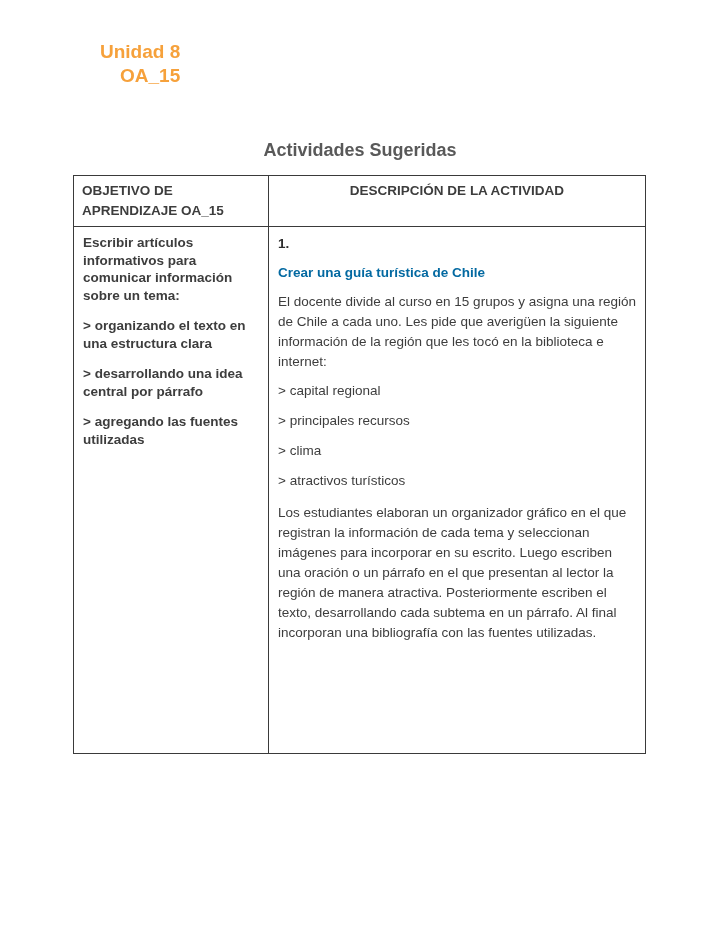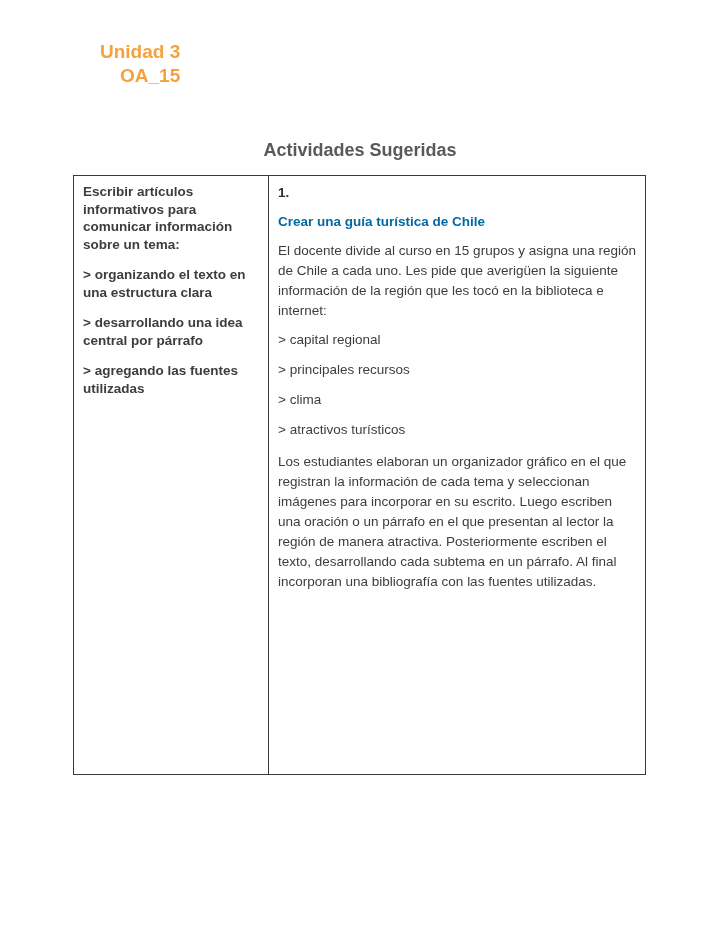--- a/index.html
+++ b/index.html
@@ -58,21 +58,21 @@
     font-size: 13.5px;
   }
   th.desc-head {
     text-align: center;
     padding: 5px 8px;
     font-weight: bold;
     color: #2b2b2b;
     line-height: 20px;
     font-size: 13.5px;
   }
-  tr.body-row { height: 599px; }
+  tr.body-row { height: 527px; }
   td.obj-cell {
     padding: 7px 9px;
     font-weight: bold;
     color: #2e2e2e;
     font-size: 13px;
     line-height: 17.5px;
   }
   td.desc-cell {
     padding: 7px 9px;
     color: #464646;
@@ -87,33 +87,37 @@
   .act-bullet { margin-bottom: 10px; margin-top: 7px; }
   .act-para-final { margin-top: 12px; }
 </style>
 </head>
 <body>
 
 <div class="page">
 
   <div class="doc-header">
     <div class="header-right">
-      <div class="line unit-label">Unidad 3</div>
+      <div class="line unit-label">Unidad 8</div>
       <div class="line oa-label">OA_15</div>
     </div>
   </div>
 
   <div class="doc-title">Actividades Sugeridas</div>
 
   <table class="activities">
     <colgroup>
         <col class="c-left">
         <col class="c-right">
       </colgroup>
     <tbody>
+        <tr class="head-row">
+      <th class="obj-head">OBJETIVO DE APRENDIZAJE OA_15</th>
+      <th class="desc-head">DESCRIPCIÓN DE LA ACTIVIDAD</th>
+    </tr>
     <tr class="body-row">
       <td class="obj-cell">
         <div class="obj-block">Escribir artículos informativos para comunicar información sobre un tema:</div>
         <div class="obj-block">&gt; organizando el texto en una estructura clara</div>
         <div class="obj-block">&gt; desarrollando una idea central por párrafo</div>
         <div class="obj-block">&gt; agregando las fuentes utilizadas</div>
       </td>
       <td class="desc-cell">
         <div class="act-number">1.</div>
         <div class="act-title">Crear una guía turística de Chile</div>

